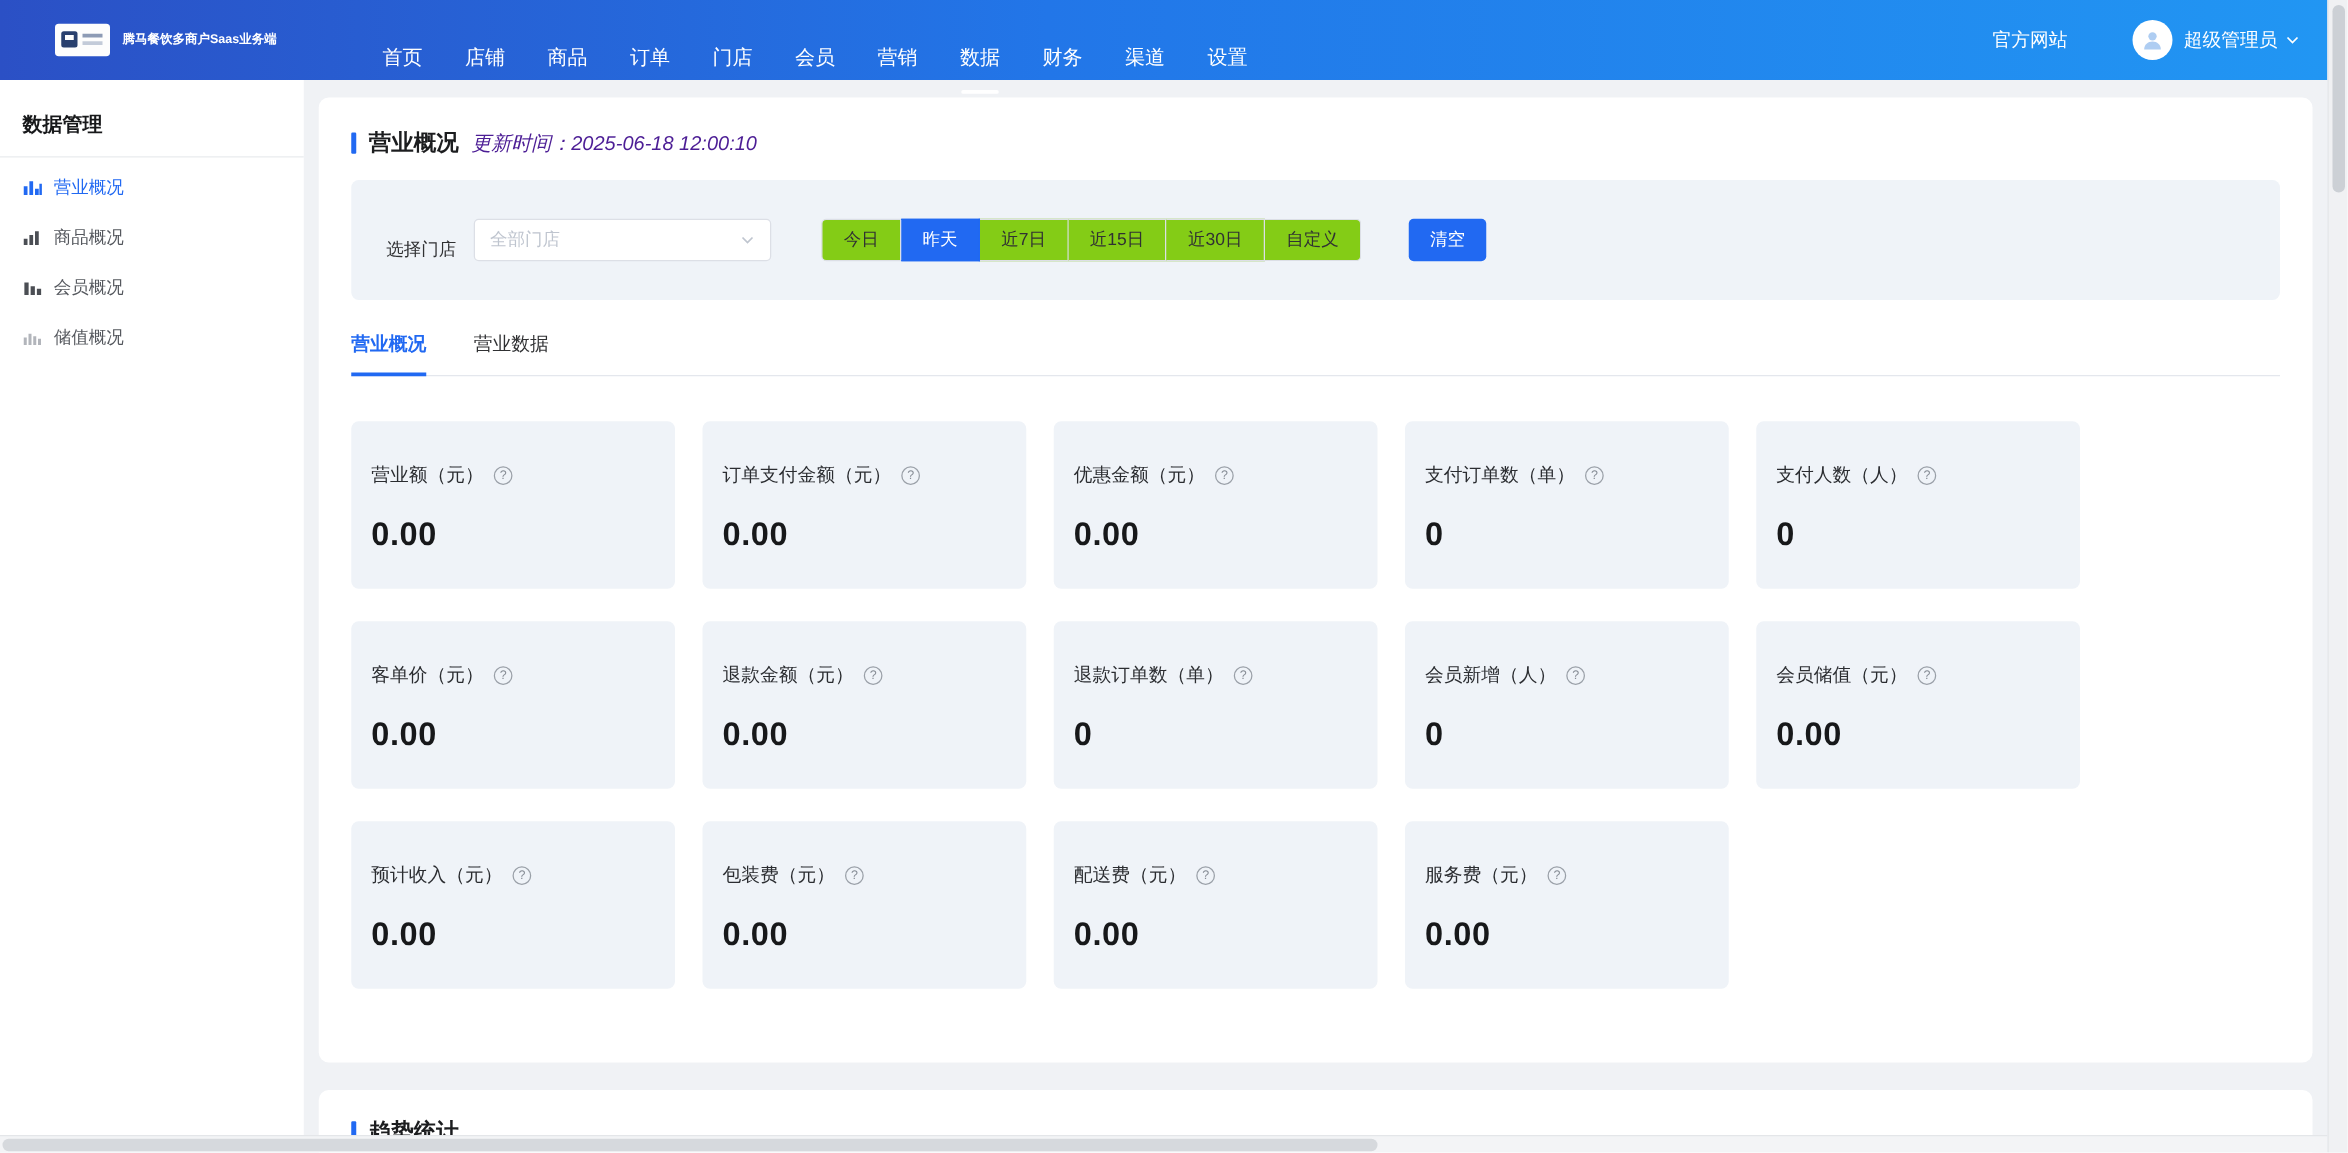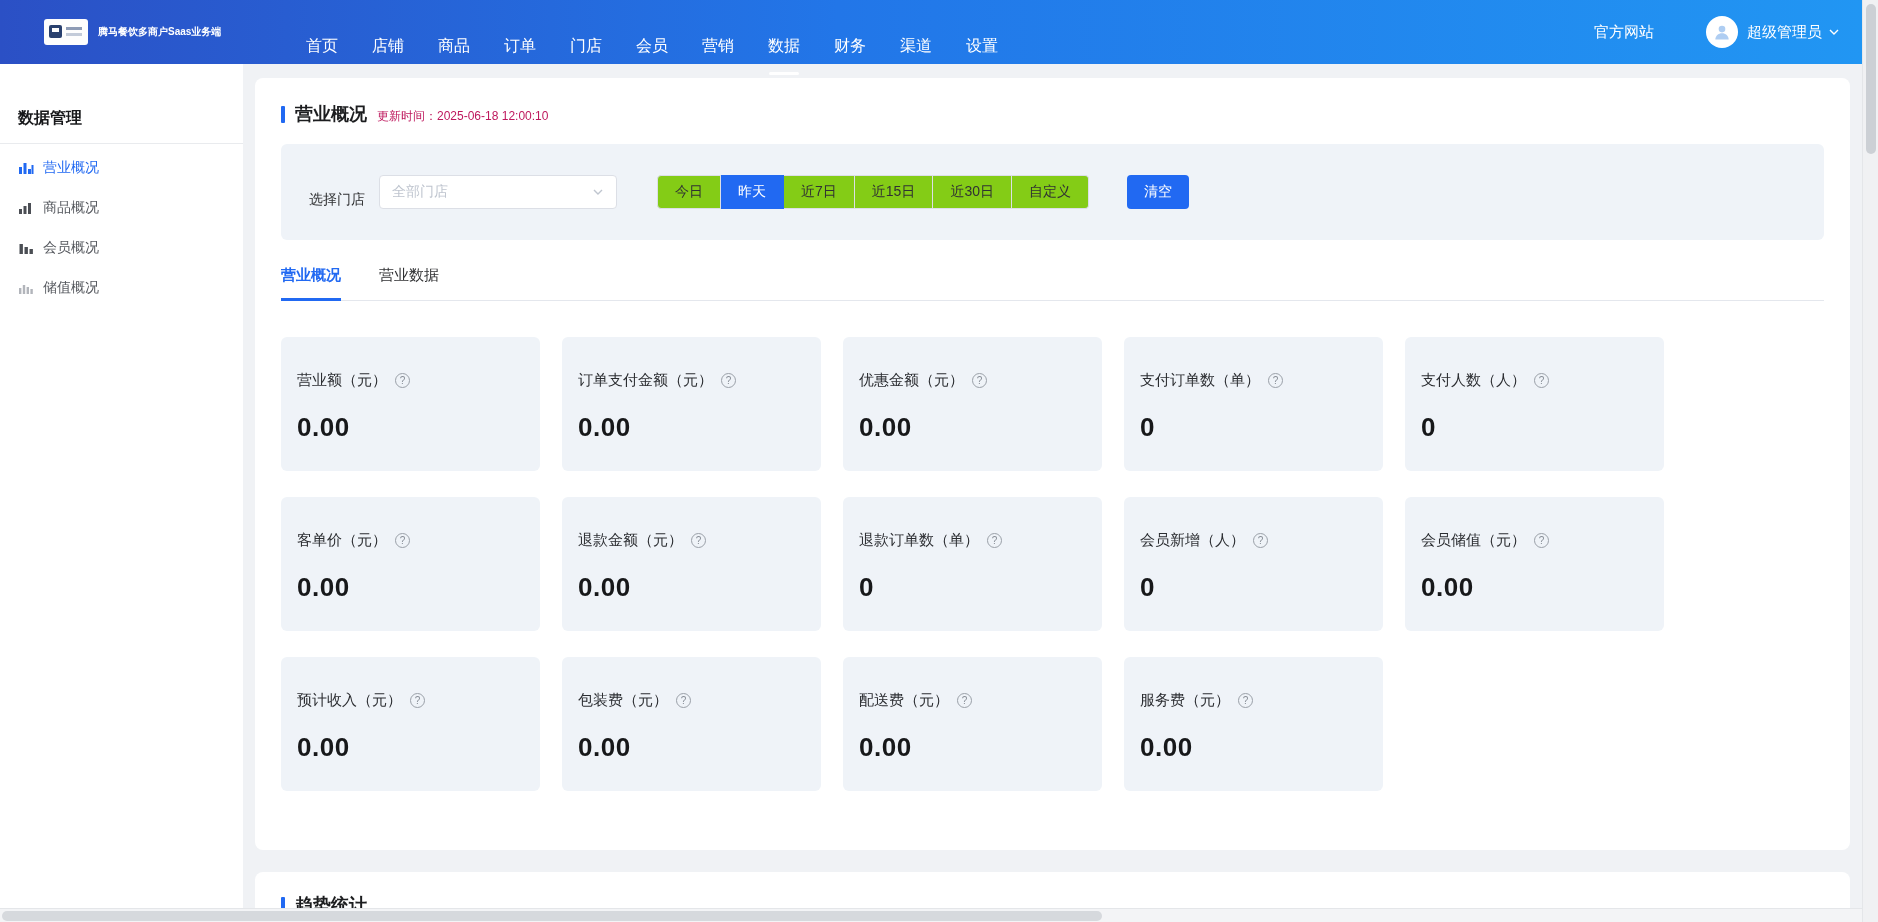--- a/index.html
+++ b/index.html
@@ -49,41 +49,41 @@
   }
   .v-scroll-thumb { position:absolute; left:3px; top:4px; width:10px; height:150px; background:#ccd0d5; border-radius:5px; }
   .h-scroll-track {
     position:absolute; left:0; top:908px; width:1862px; height:14px;
     background:#f3f4f6; border-top:1px solid #e4e6e9;
   }
   .h-scroll-thumb { position:absolute; left:2px; top:2px; width:1100px; height:10px; background:#d6d9dd; border-radius:5px; }
 
   
   .sidebar { position:absolute; left:0; top:64px; width:243px; height:844px; background:#fff; }
-  .sidebar-title { padding:44px 18px 14px; font-size:16px; font-weight:bold; color:#17181a; }
+  .sidebar-title { padding:26px 18px 14px; font-size:16px; font-weight:bold; color:#17181a; }
   .sidebar-divider { height:1px; background:#e9ebee; margin:0; }
   .side-menu { padding-top:4px; }
   .side-item {
     height:40px; display:flex; align-items:center; padding:0 18px;
     font-size:14px; color:#55585e; cursor:pointer; gap:9px;
   }
   .side-item .side-icon { display:flex; align-items:center; color:#4b4e54; }
   .side-item.active { color:#2169f2; }
   .side-item.active .side-icon { color:#2169f2; }
   .side-item.muted-icon .side-icon { color:#b2b5bb; }
 
   
   .main-card {
     position:absolute; left:255px; top:78px; width:1595px; height:772px;
     background:#fff; border-radius:8px;
   }
   .section-header { display:flex; align-items:baseline; padding:24px 26px 0; }
   .section-bar { width:4px; height:17px; background:#2169f2; border-radius:1px; margin-right:10px; align-self:center; }
   .section-title { font-size:18px; font-weight:bold; color:#1c1d1f; }
-  .update-time { margin-left:10px; font-size:12px; color:#be185d; }
+  .update-time { margin-left:10px; font-size:16px; color:#4c1d95;font-style:italic; }
 
   .filter-panel {
     margin:18px 26px 0; height:96px; background:#eff3f8; border-radius:6px;
     display:flex; align-items:center; padding:0 28px;
   }
   .store-label { font-size:14px; color:#303133; margin-right:14px; white-space:nowrap;margin-top:16px; }
   .store-select {
     width:238px; height:34px; background:#fff; border:1px solid #dcdfe6; border-radius:4px;
     display:flex; align-items:center; padding:0 12px; cursor:pointer;
   }

